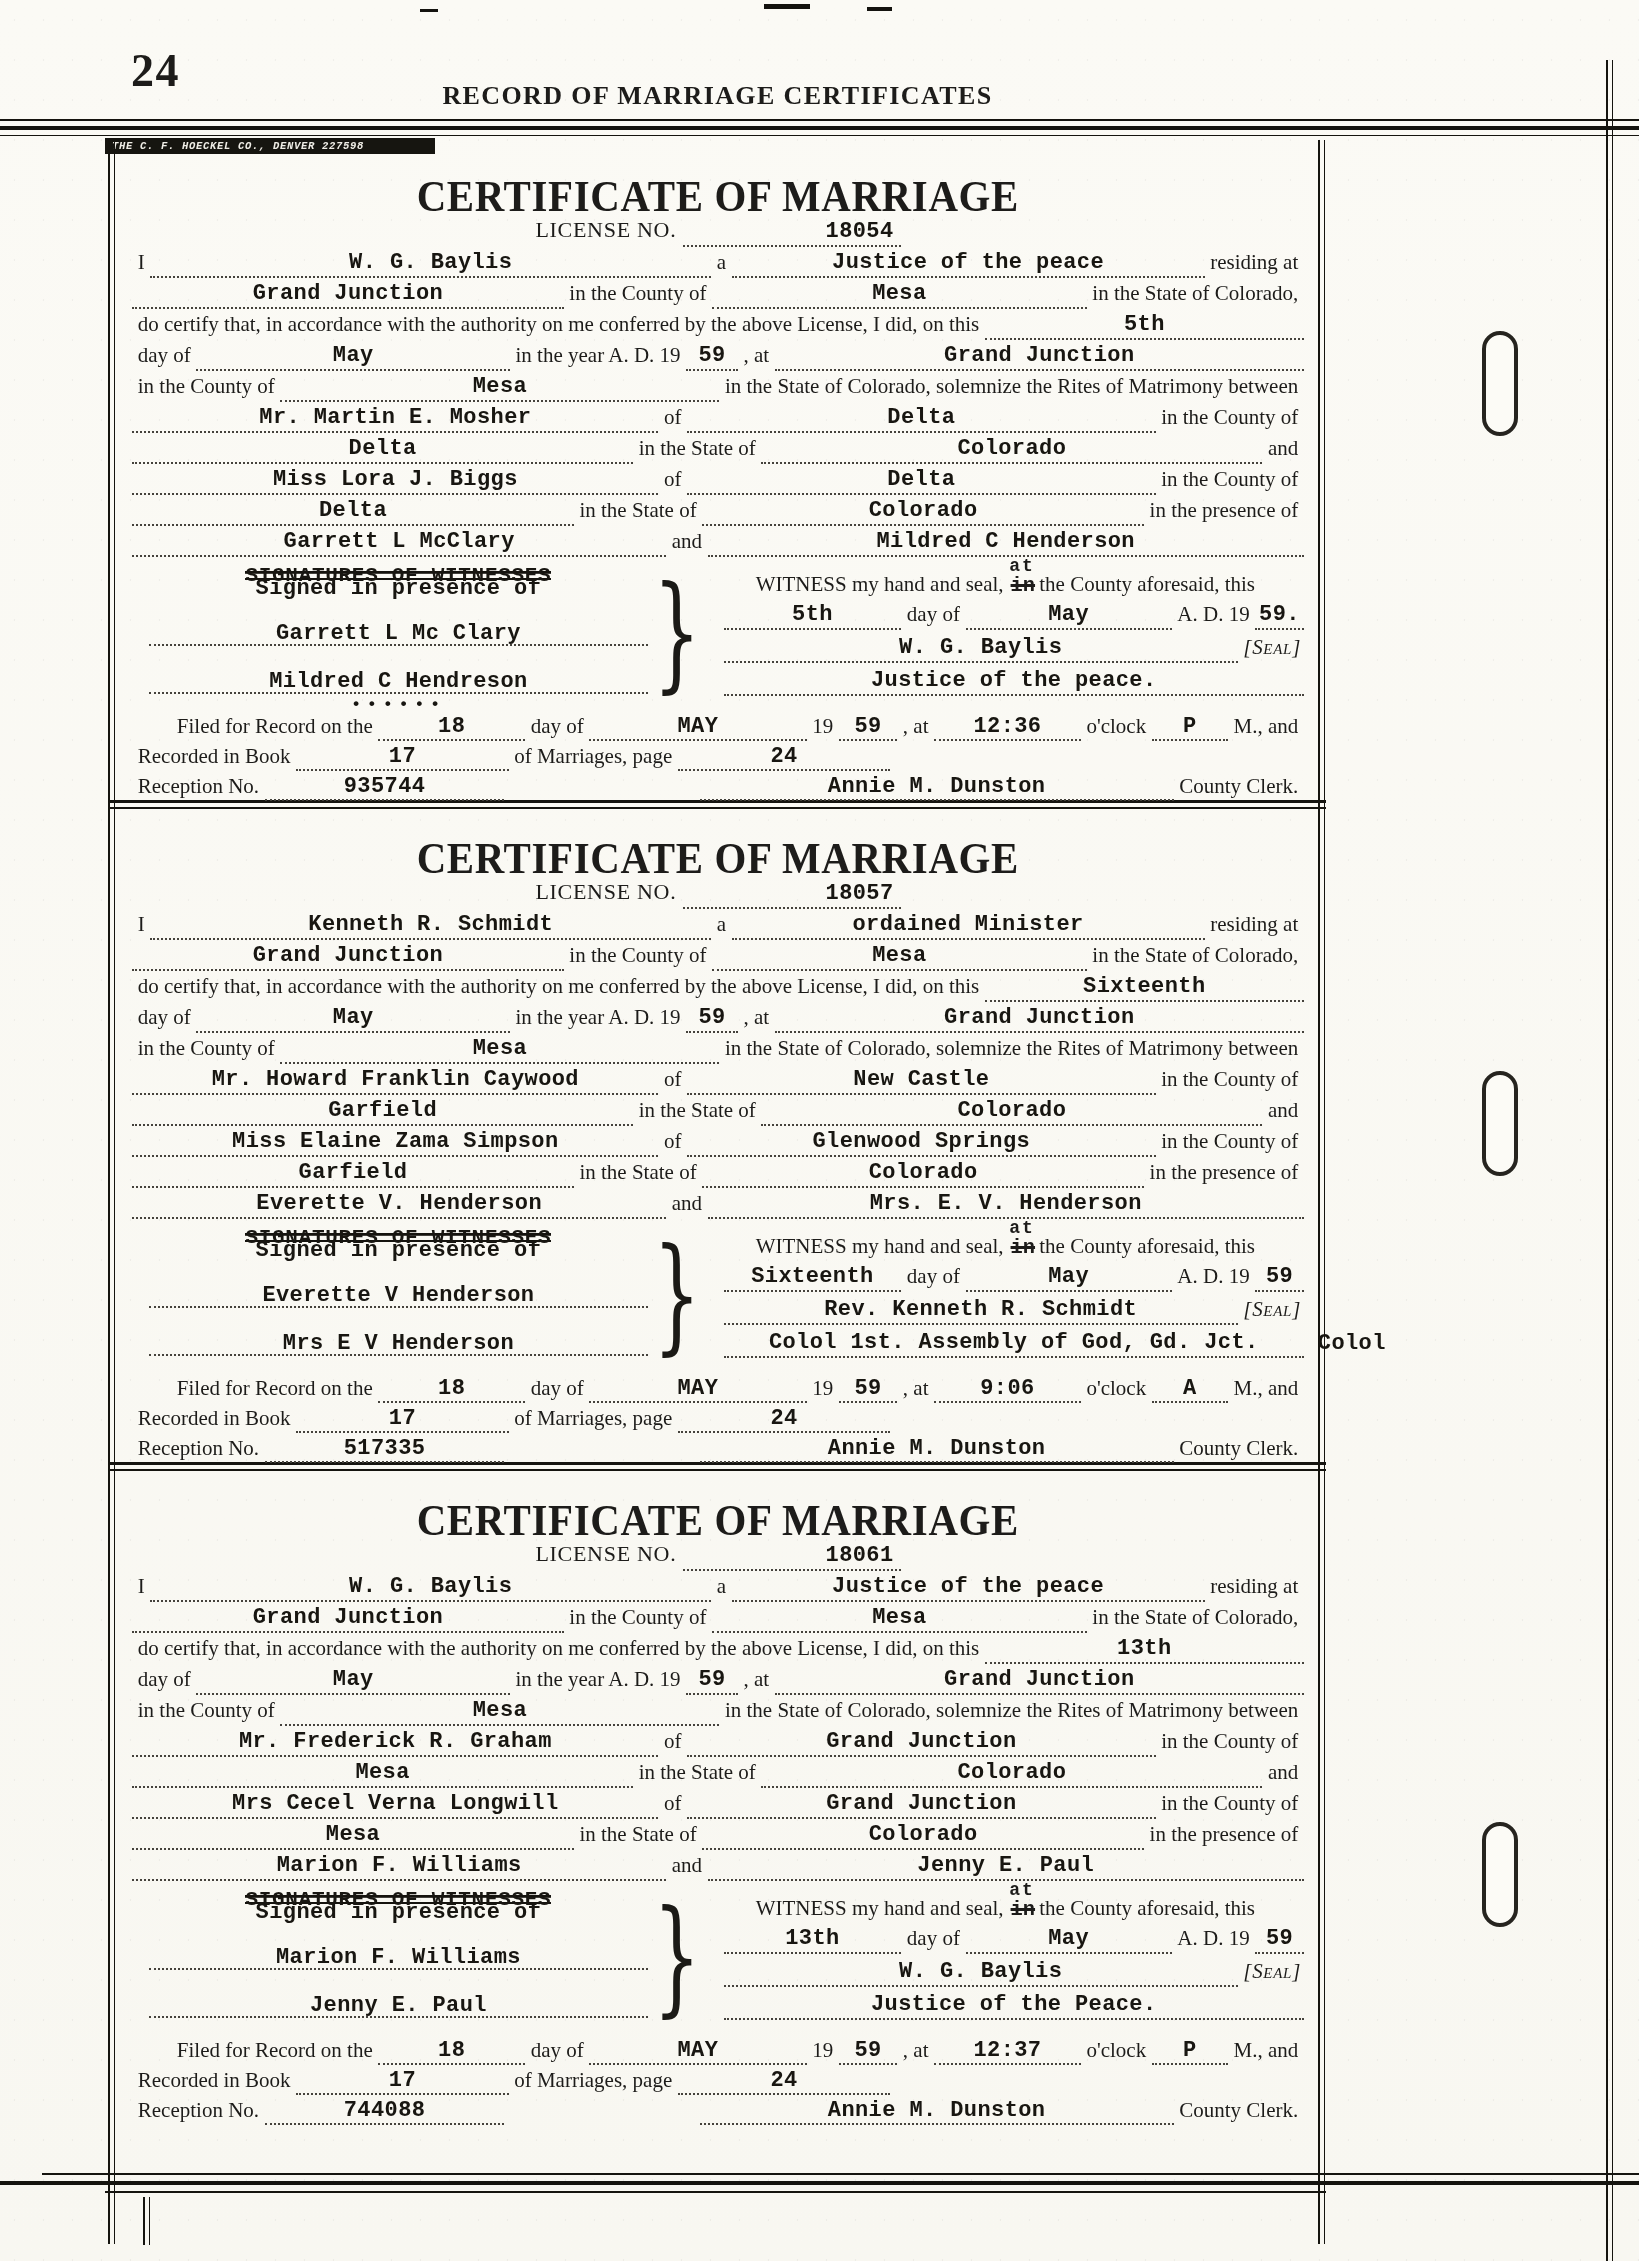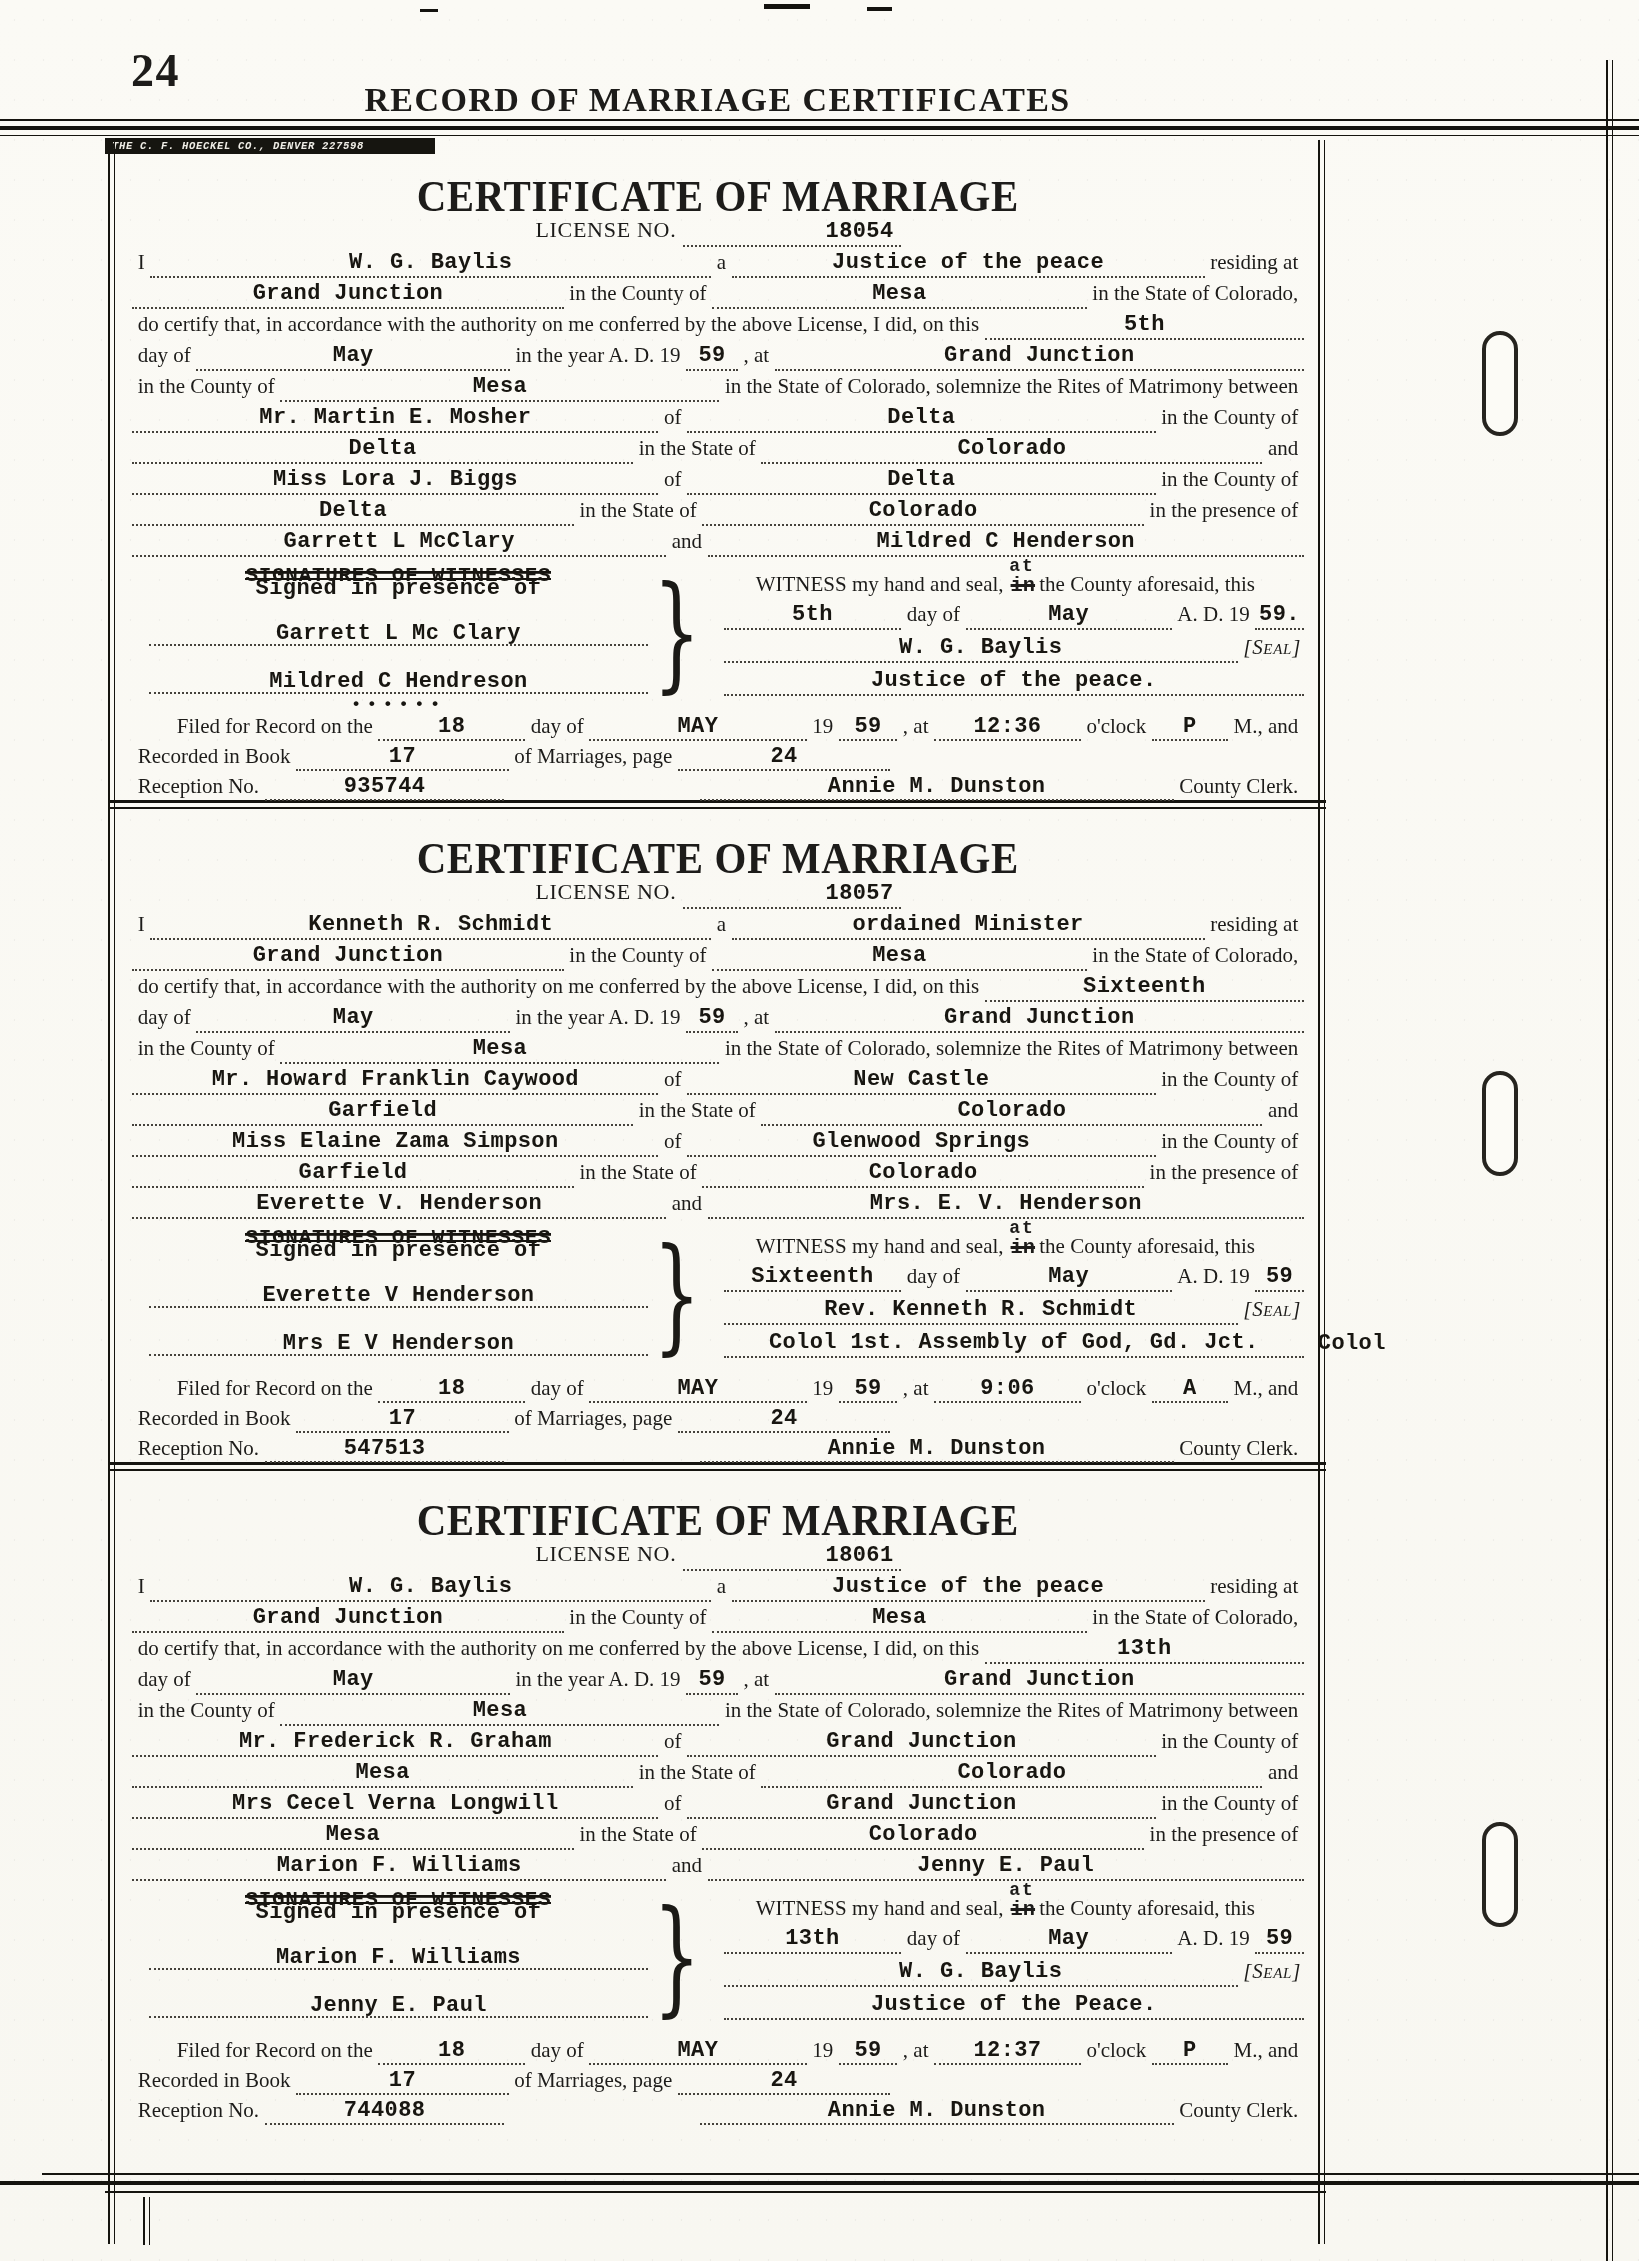--- a/index.html
+++ b/index.html
@@ -12,21 +12,21 @@
       linear-gradient(#fbfaf5, #f8f7f1);
     background-size: 29px 40px, 100% 100%;
     font-family: "Liberation Serif", serif;
     color: #1d1c1a;
     overflow: hidden;
   }
   .mark { position:absolute; background:#14130f; }
   
   .page-no { position:absolute; left:131px; top:44px; font-size:46px; font-weight:700; letter-spacing:1.4px; }
   .hdr { position:absolute; left:121px; top:81px; width:1193px; text-align:center;
-         font-size:34px; font-weight:700; letter-spacing:1.4px; }
+         font-size:26px; font-weight:700; letter-spacing:1.4px; }
   .printer { position:absolute; left:105px; top:138px; width:330px; height:16px; background:#161510;
              color:#efede6; font:italic 700 10.5px "Liberation Mono", monospace; line-height:16px;
              padding-left:7px; letter-spacing:0.7px; white-space:nowrap; overflow:hidden; }
   
   .hl { position:absolute; background:#15140f; }
   .vl { position:absolute; background:#15140f; }
   .hole { position:absolute; left:1482px; width:36px; height:105px; border:4.9px solid #26241f;
           border-radius:19.7px; background:#fcfbf6; }
   
   .content { position:absolute; left:121px; top:147px; width:1194px; }
@@ -363,21 +363,21 @@
         </div>
         <div class="row">
           <span class="lbl">Recorded in Book</span>
           <span class="fl w5 typed">17</span>
           <span class="lbl">of Marriages, page</span>
           <span class="fl w5 typed">24</span>
           <span class="sp w40"></span>
         </div>
         <div class="row">
           <span class="lbl">Reception No.</span>
-          <span class="fl w12 typed">547513</span>
+          <span class="fl w12 typed">517335</span>
           <span class="sp w10"></span>
           <span class="fl w24 typed">Annie M. Dunston</span>
           <span class="lbl">County Clerk.</span>
         </div>
       </div>
     </section>
 
     <div class="sep"></div>
 
     <section class="cert">

